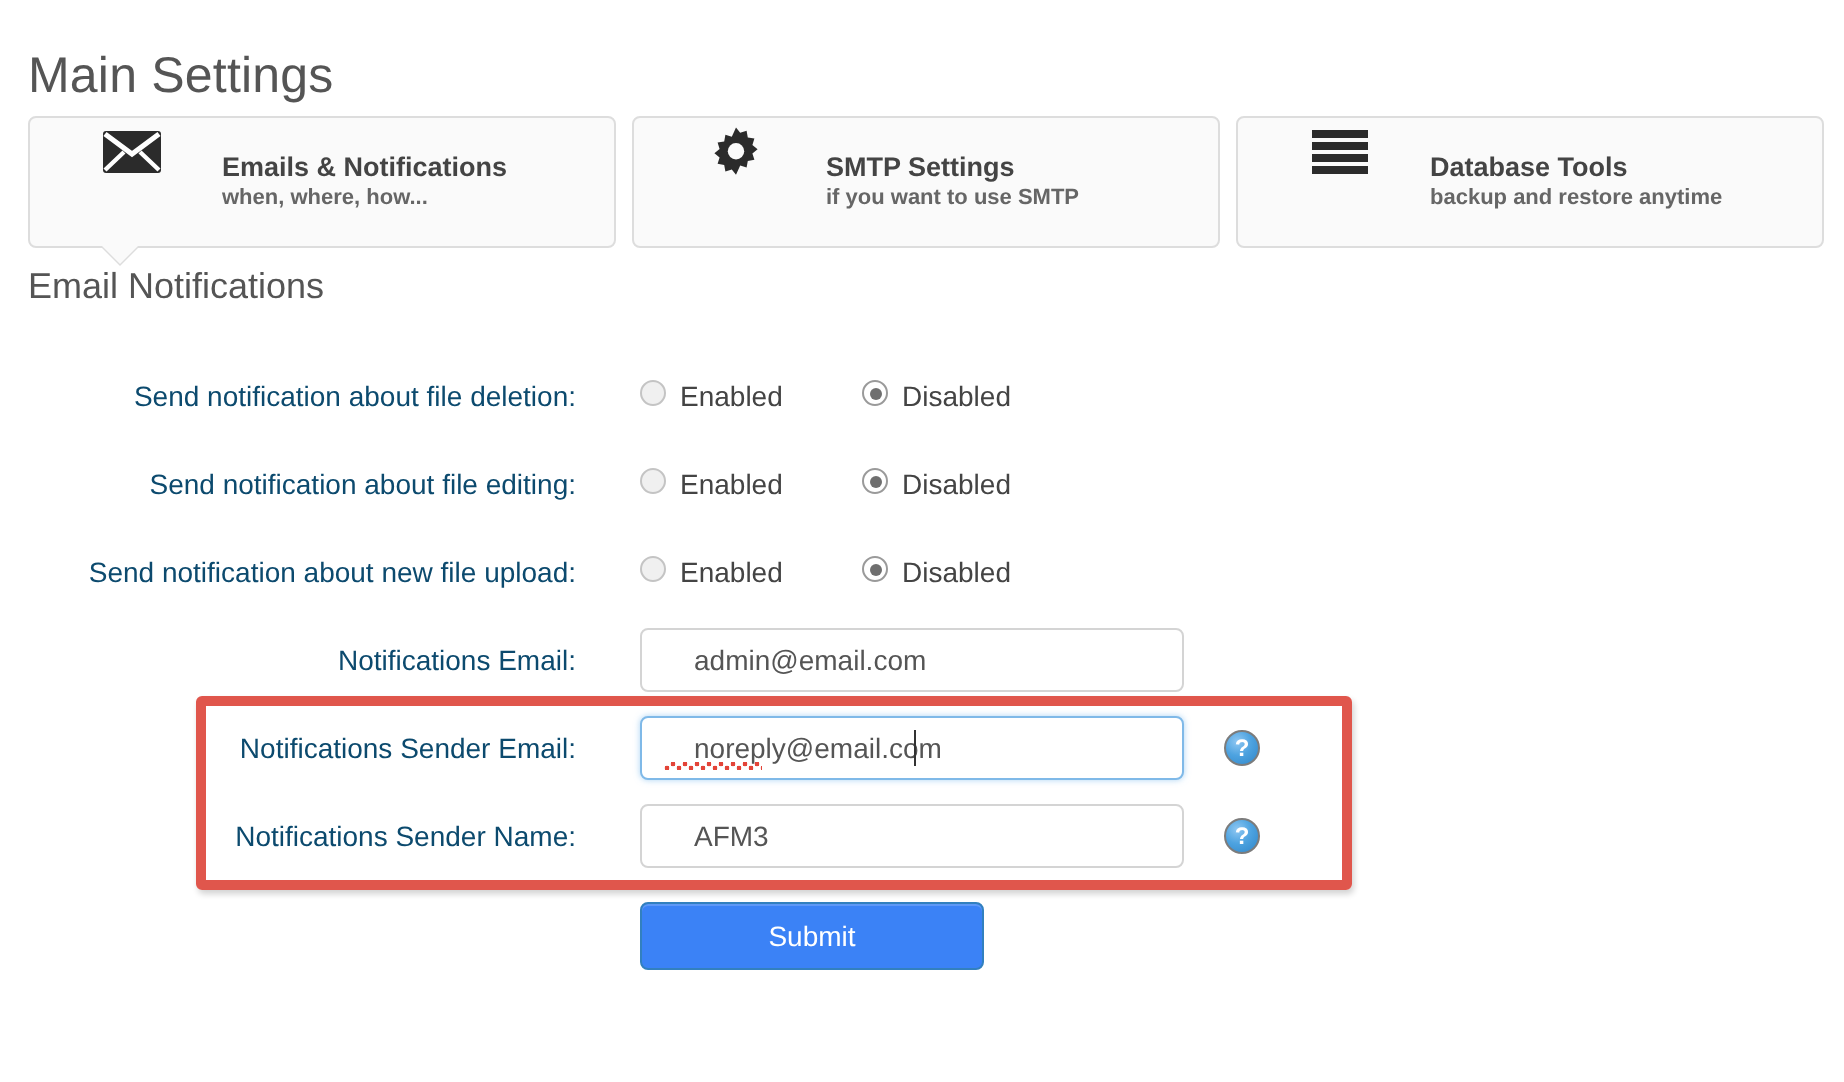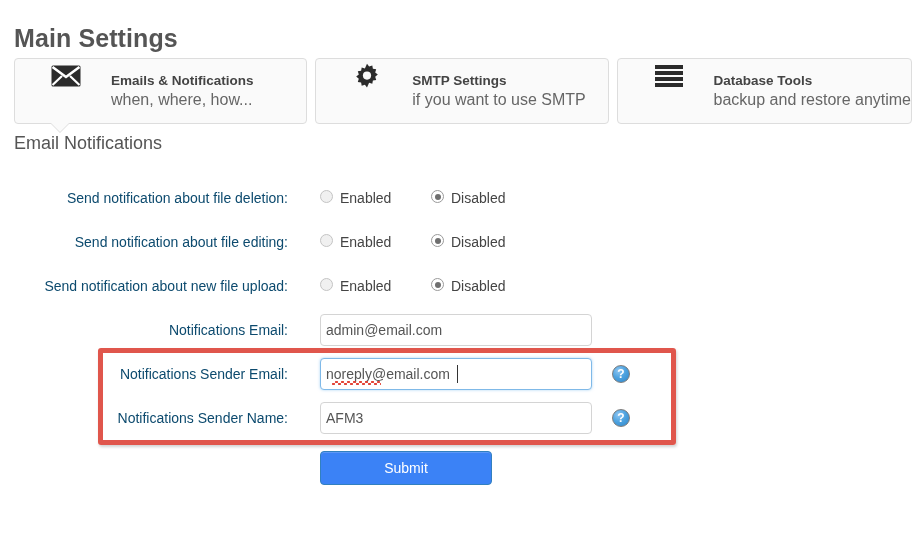--- a/index.html
+++ b/index.html
@@ -16,21 +16,21 @@
     color: #555555;
     position: relative;
   }
 
   
   .page-title {
     position: absolute;
     left: 14px;
     top: 6px;
     font-size: 25px;
-    font-weight: bold;
+    font-weight: normal;
     color: #555555;
     letter-spacing: 0.1px;
     line-height: 30px;
   }
 
   
   .tab-strip {
     position: absolute;
     left: 14px;
     top: 58px;
@@ -67,22 +67,22 @@
     justify-content: center;
     line-height: 1.22;
   }
   .tab-title {
     font-size: 13.5px;
     font-weight: bold;
     color: #444444;
     white-space: nowrap;
   }
   .tab-sub {
-    font-size: 16px;
-    font-weight: normal;
+    font-size: 11px;
+    font-weight: bold;
     color: #666666;
     white-space: nowrap;
     margin-top: 1px;
   }
   
   .tab.active::after {
     content: "";
     position: absolute;
     left: 36px;
     bottom: -9px;
@@ -178,21 +178,21 @@
   .text-input {
     width: 270px;
     height: 32px;
     box-sizing: border-box;
     border: 1px solid #d4d4d4;
     border-radius: 4px;
     background: #ffffff;
     font-family: "Liberation Sans", sans-serif;
     font-size: 14px;
     color: #555555;
-    padding: 0 5px;
+    padding: 0 26px;
     outline: none;
   }
   .text-input.wide { width: 272px; }
   .text-input.focused {
     border-color: #7fb9e8;
     box-shadow: 0 0 3px rgba(102,175,233,0.55);
   }
   .input-wrap {
     position: relative;
     display: inline-flex;

